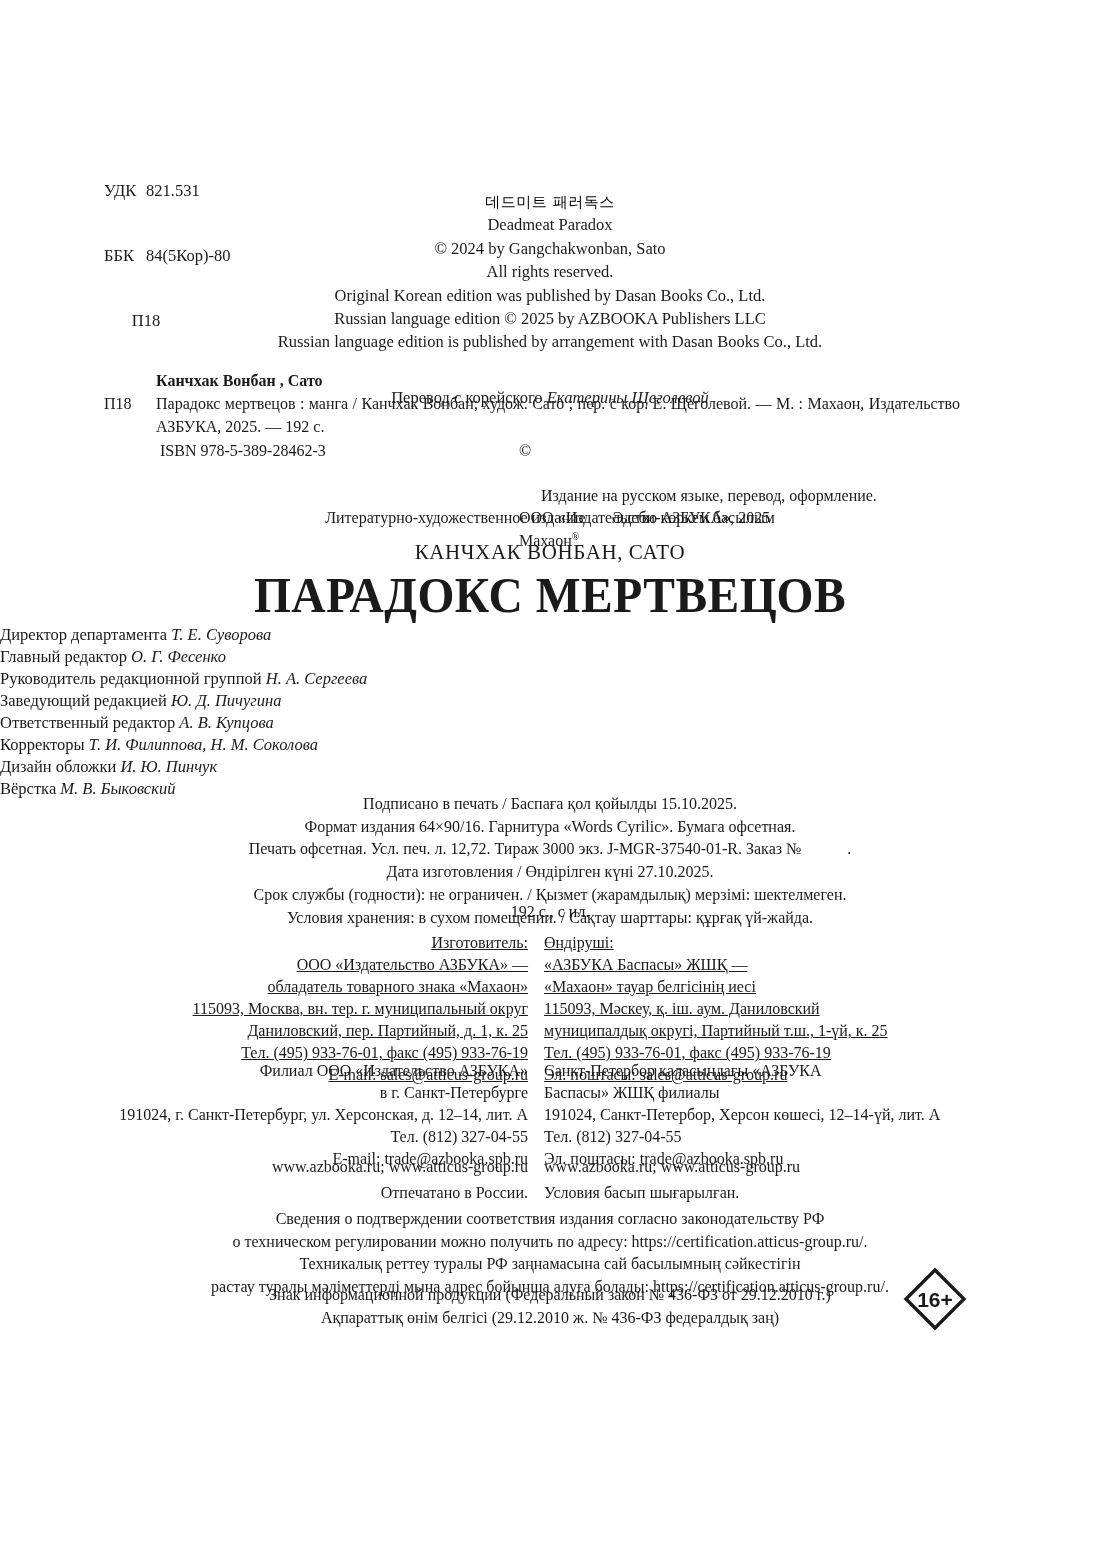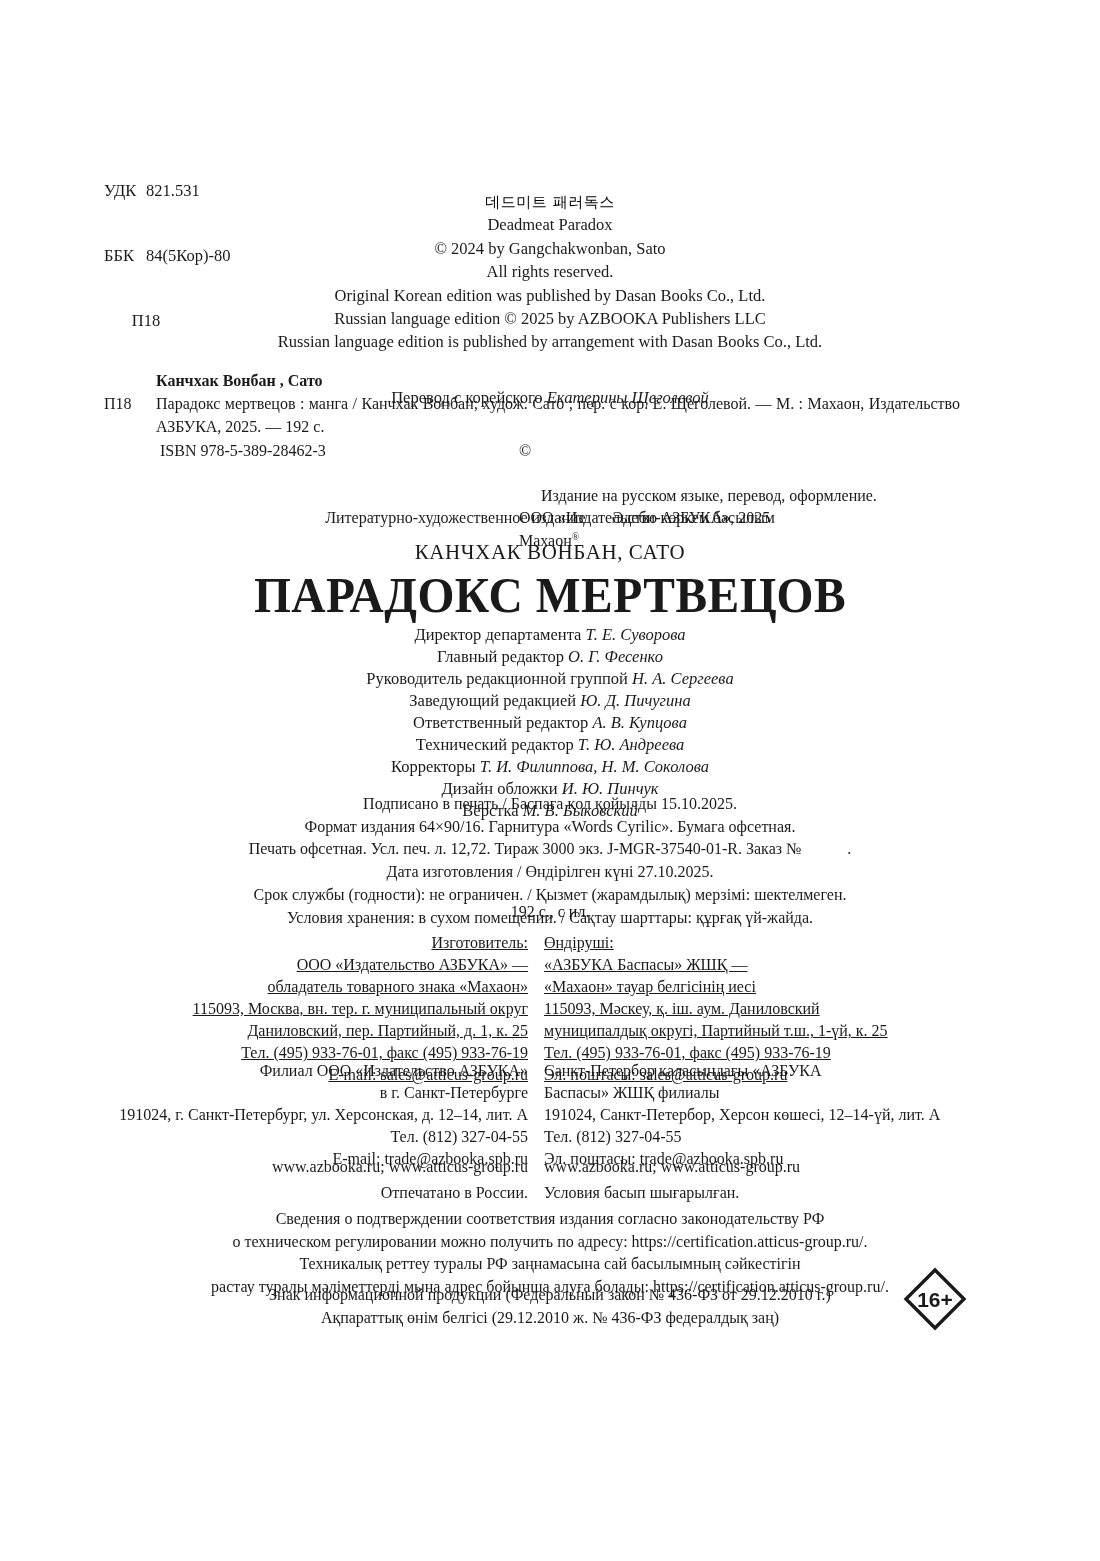--- a/index.html
+++ b/index.html
@@ -143,21 +143,20 @@
     font-size: 50px;
     letter-spacing: .5px;
     transform: scaleX(.95);
   }
 
   
   .credits {
     position: absolute;
     left: 0; right: 0;
     top: 624px;
-    text-align: center;
     font-size: 16.5px;
     line-height: 1.33;
   }
   .credits .nm { font-style: italic; }
 
   
   .printspec {
     position: absolute;
     left: 0; right: 0;
     top: 793px;
@@ -275,21 +274,20 @@
   </div>
   <div class="imprint-author">КАНЧХАК ВОНБАН, САТО</div>
   <div class="book-title">ПАРАДОКС МЕРТВЕЦОВ</div>
 
   <div class="credits">
     <div><span>Директор департамента </span><span class="nm">Т. Е. Суворова</span></div>
     <div><span>Главный редактор </span><span class="nm">О. Г. Фесенко</span></div>
     <div><span>Руководитель редакционной группой </span><span class="nm">Н. А. Сергеева</span></div>
     <div><span>Заведующий редакцией </span><span class="nm">Ю. Д. Пичугина</span></div>
     <div><span>Ответственный редактор </span><span class="nm">А. В. Купцова</span></div>
-    <div><span>Технический редактор  </span><span class="nm">Т. Ю. Андреева</span></div>
     <div><span>Корректоры </span><span class="nm">Т. И. Филиппова, Н. М. Соколова</span></div>
     <div><span>Дизайн обложки </span><span class="nm">И. Ю. Пинчук</span></div>
     <div><span>Вёрстка </span><span class="nm">М. В. Быковский</span></div>
   </div>
 
   <div class="printspec">
     <div>Подписано в печать / Баспаға қол қойылды 15.10.2025.</div>
     <div>Формат издания 64×90/16. Гарнитура «Words Cyrilic». Бумага офсетная.</div>
     <div><span>Печать офсетная. Усл. печ. л. 12,72. Тираж 3000 экз. J-MGR-37540-01-R. Заказ №</span><span class="blankgap"></span><span>.</span></div>
     <div>Дата изготовления / Өндірілген күні 27.10.2025.</div>

